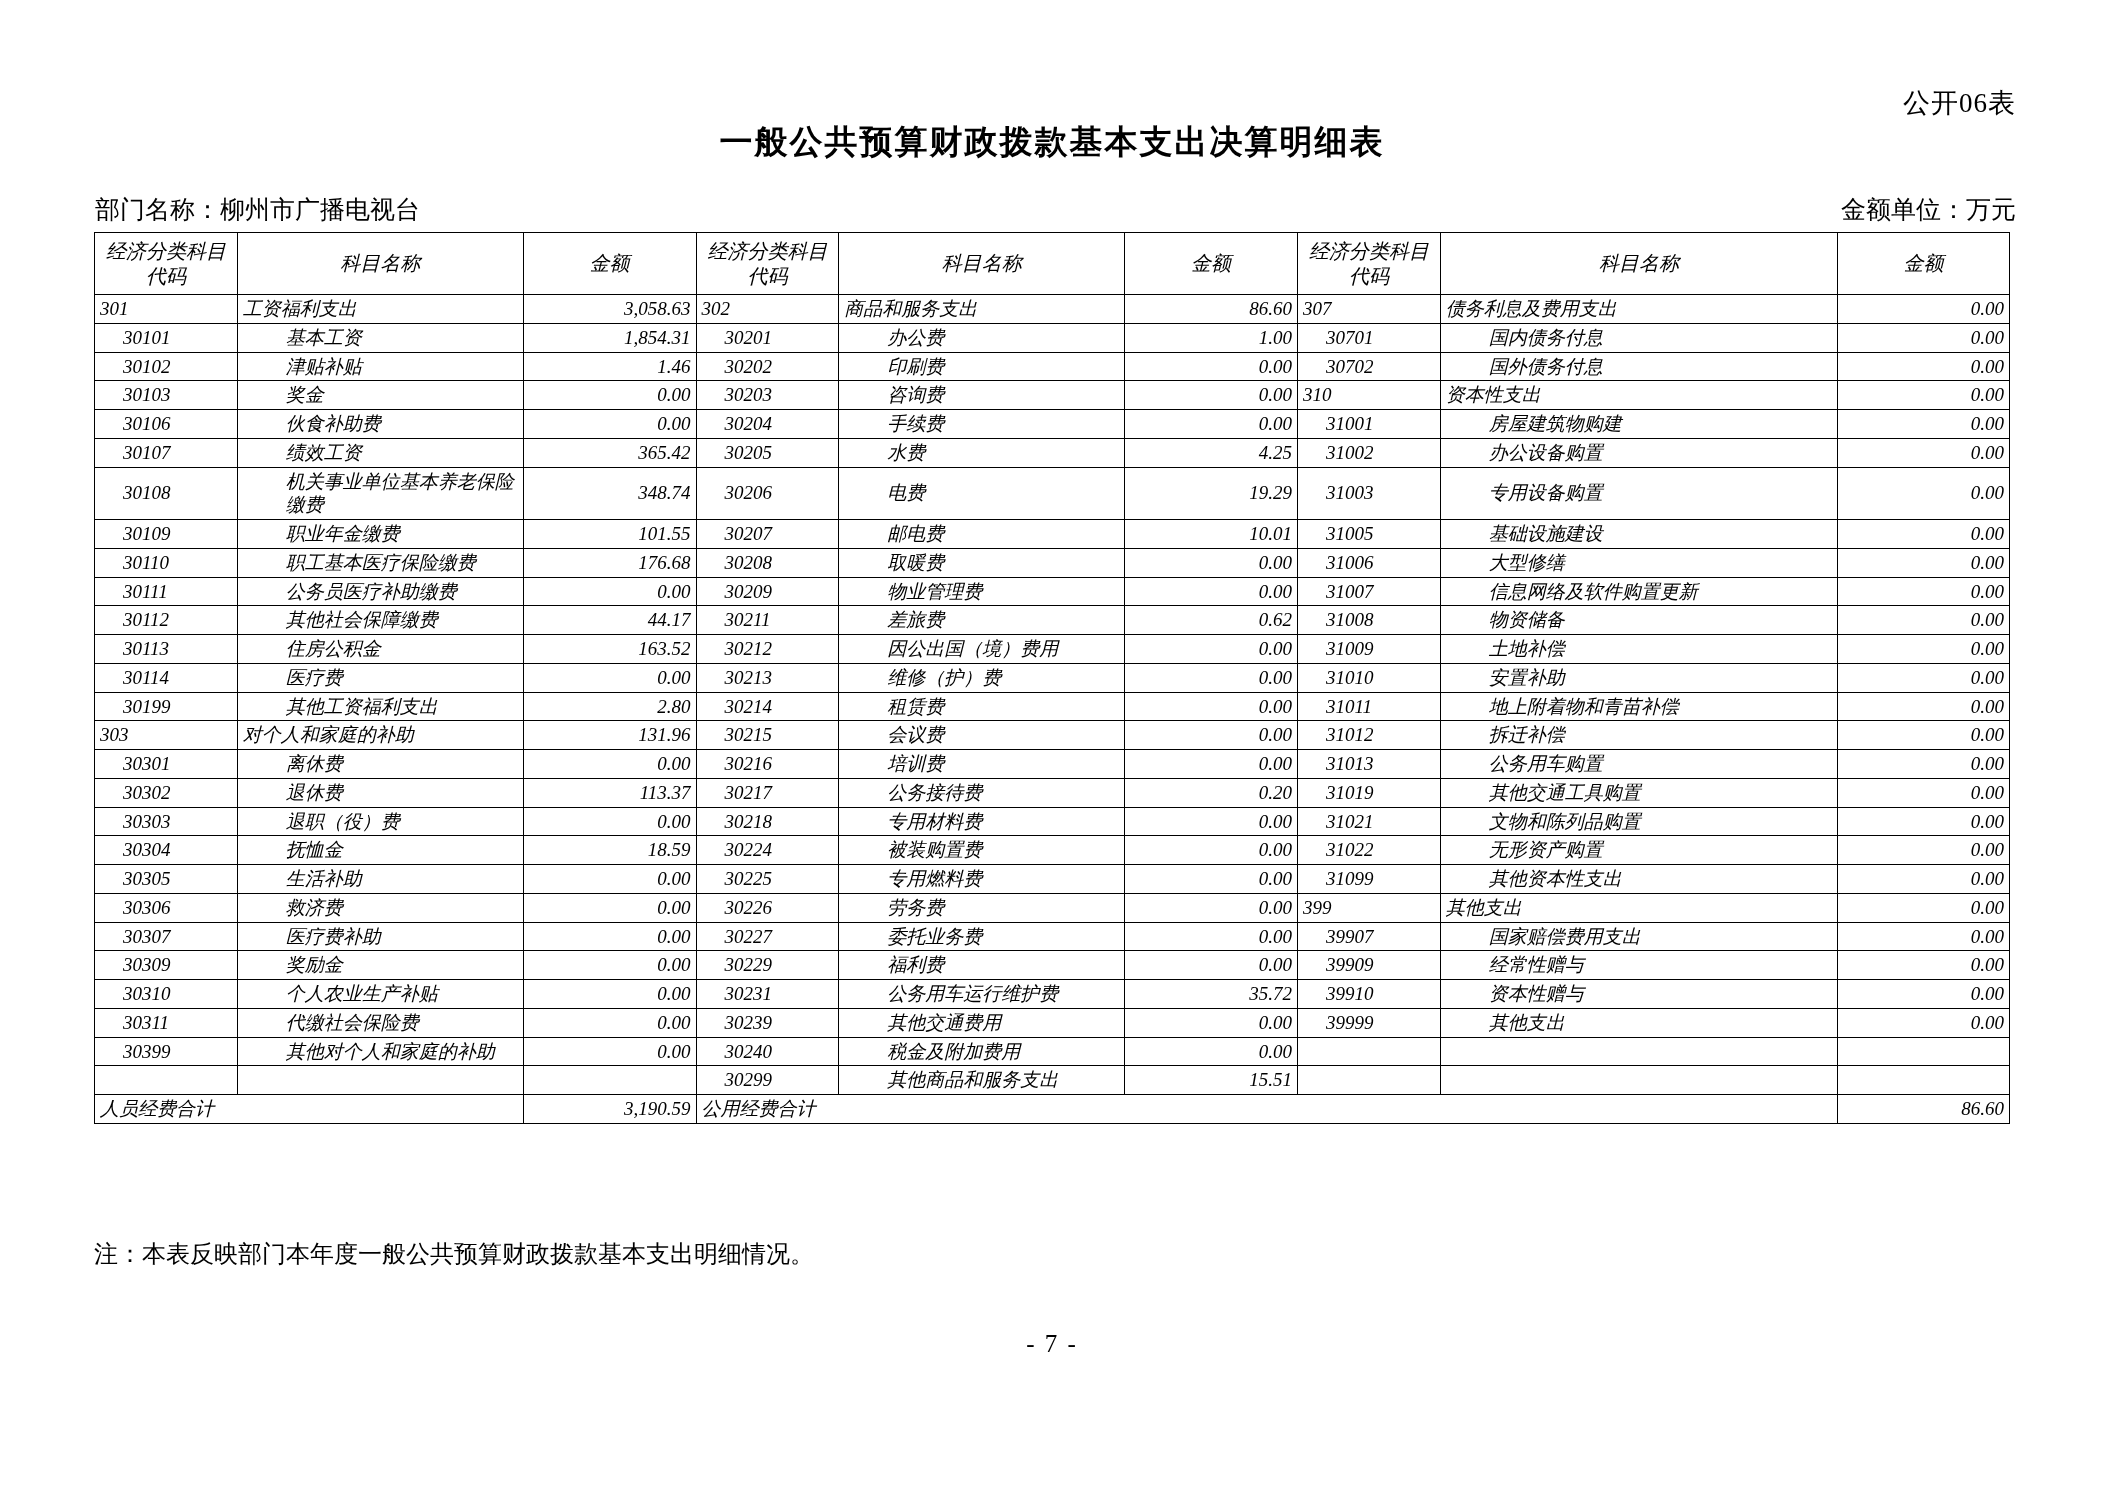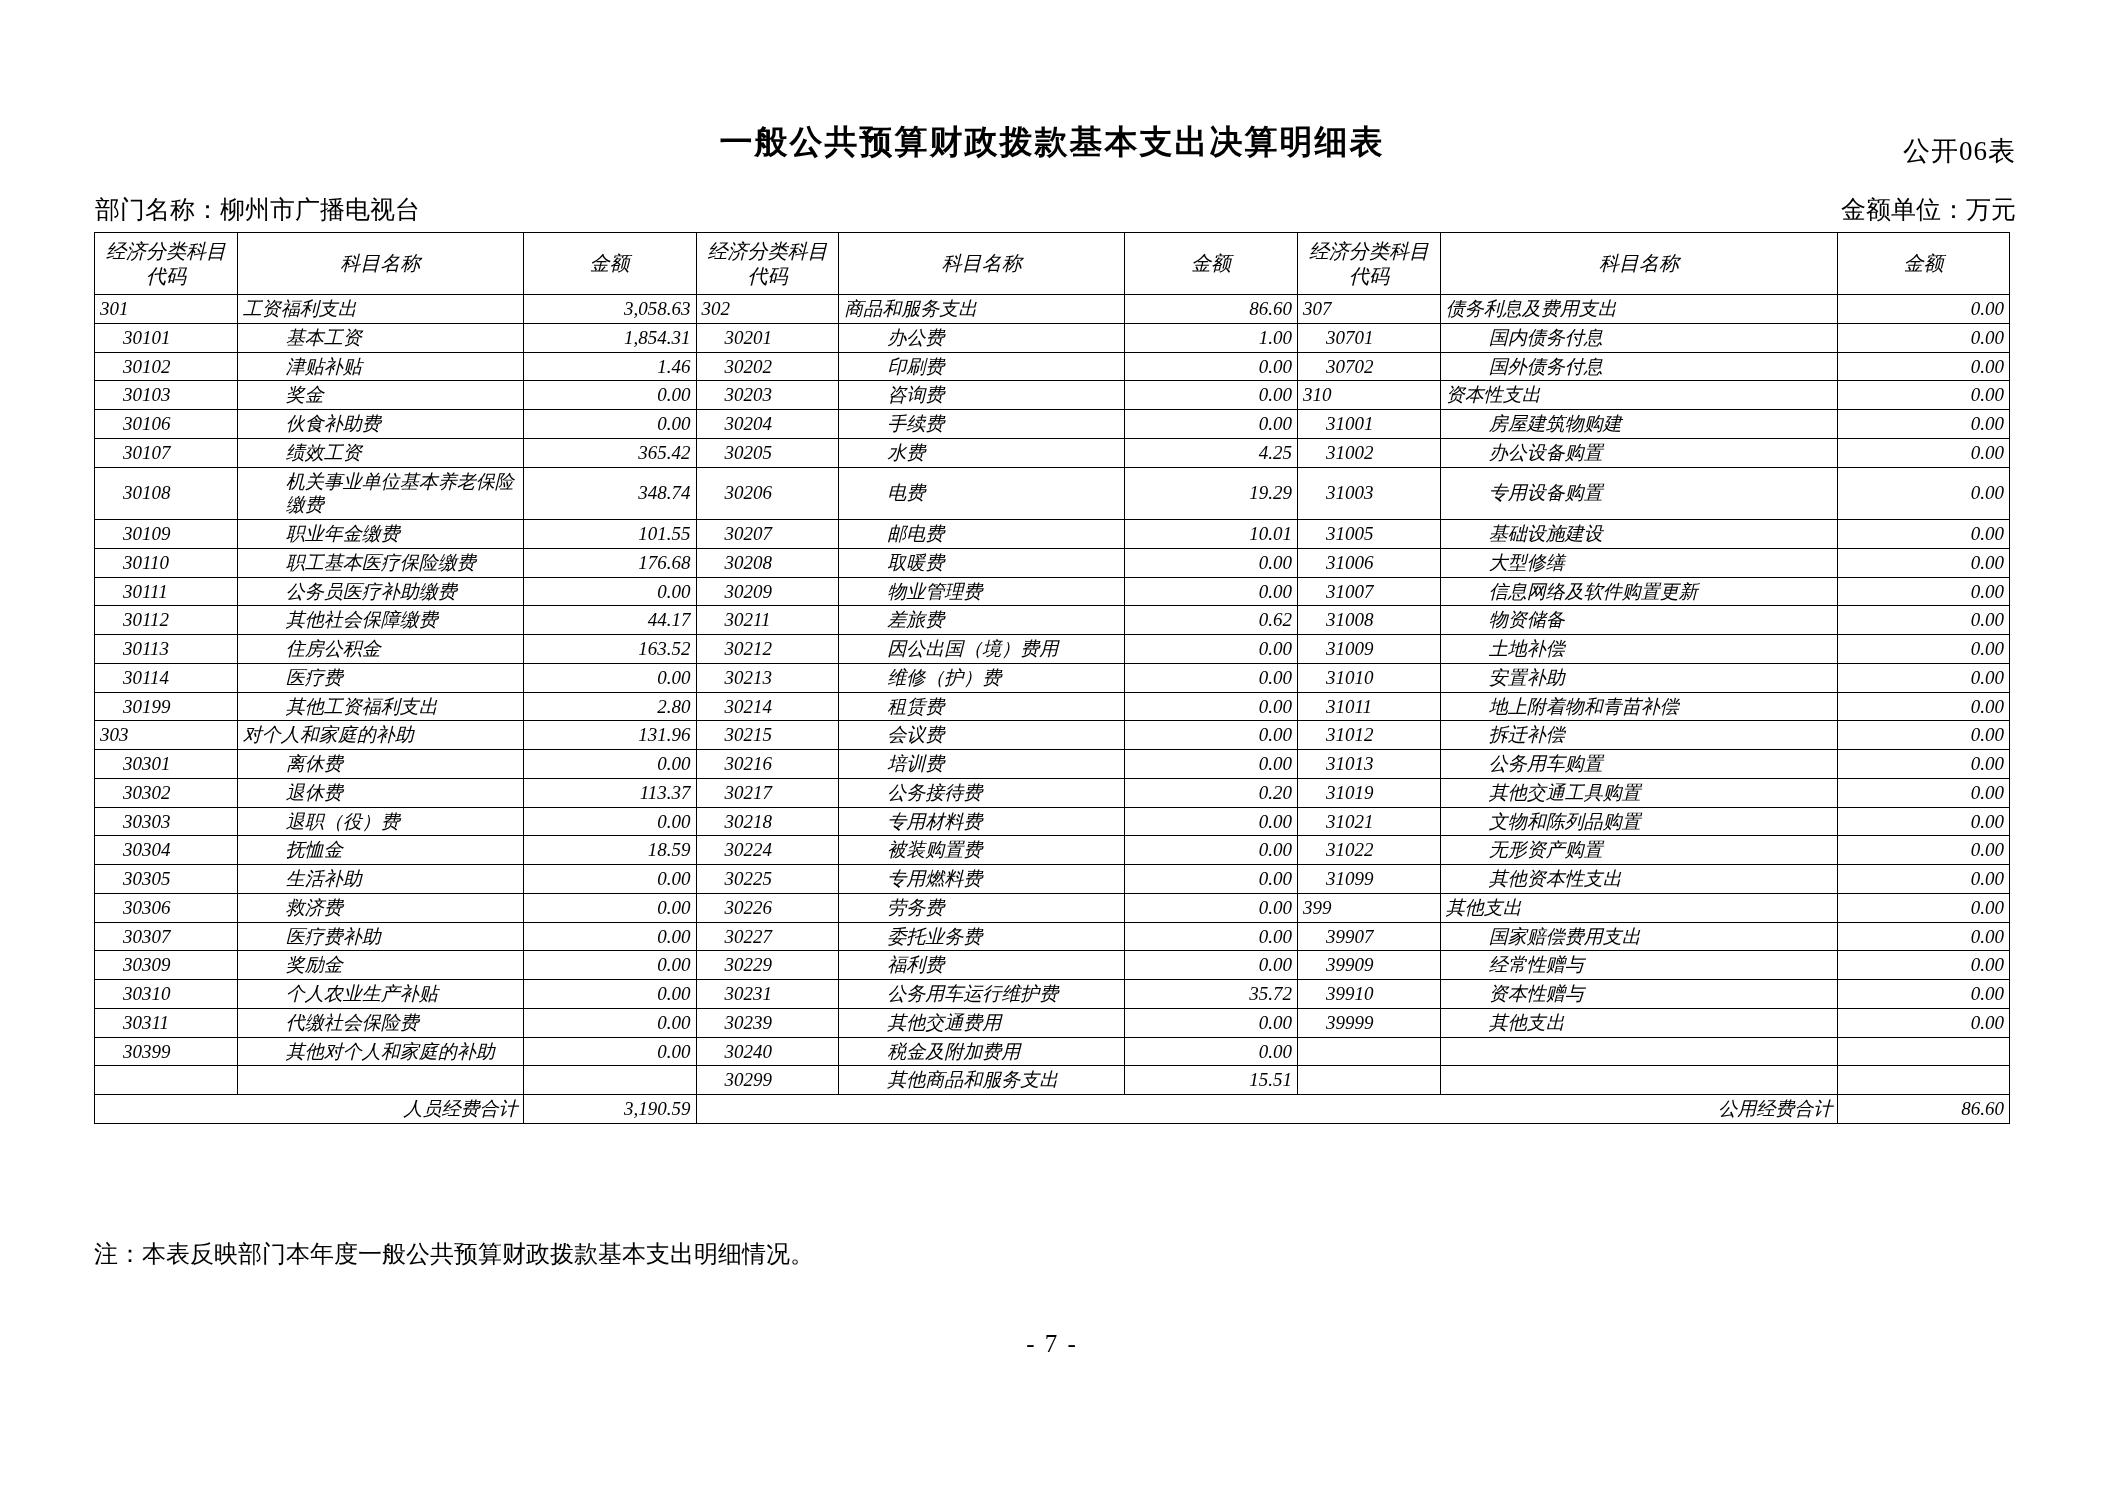--- a/index.html
+++ b/index.html
@@ -20,21 +20,20 @@
     left: 0; top: 0;
     width: 2104px;
     height: 1488px;
   }
   .form-no {
     position: absolute;
     right: 88px;
     top: 85px;
     font-size: 27px;
     letter-spacing: 1px;
-    margin-top: 48px;
   }
   .doc-title {
     position: absolute;
     left: 0; right: 0;
     top: 120px;
     text-align: center;
     font-size: 33px;
     font-weight: bold;
     letter-spacing: 2px;
   }
@@ -82,21 +81,21 @@
     text-align: center;
     font-size: 20px;
     height: 62px;
   }
   .c-code { text-align: left; padding-left: 18px; }
   .c-code.lvl1 { }
   .c-code.lvl2 { padding-left: 28px; }
   .c-name { text-align: left; padding-left: 16px; }
   .c-name.lvl2 { padding-left: 48px; }
   .c-amt { text-align: right; padding-right: 12px; font-family: "Liberation Serif", serif; }
-  .sum-label { text-align: right; }
+  .sum-label { text-align: left; }
   .note {
     position: absolute;
     left: 94px;
     top: 1238px;
     font-size: 24px;
   }
   .pageno {
     position: absolute;
     left: 0; right: 0;
     top: 1330px;

